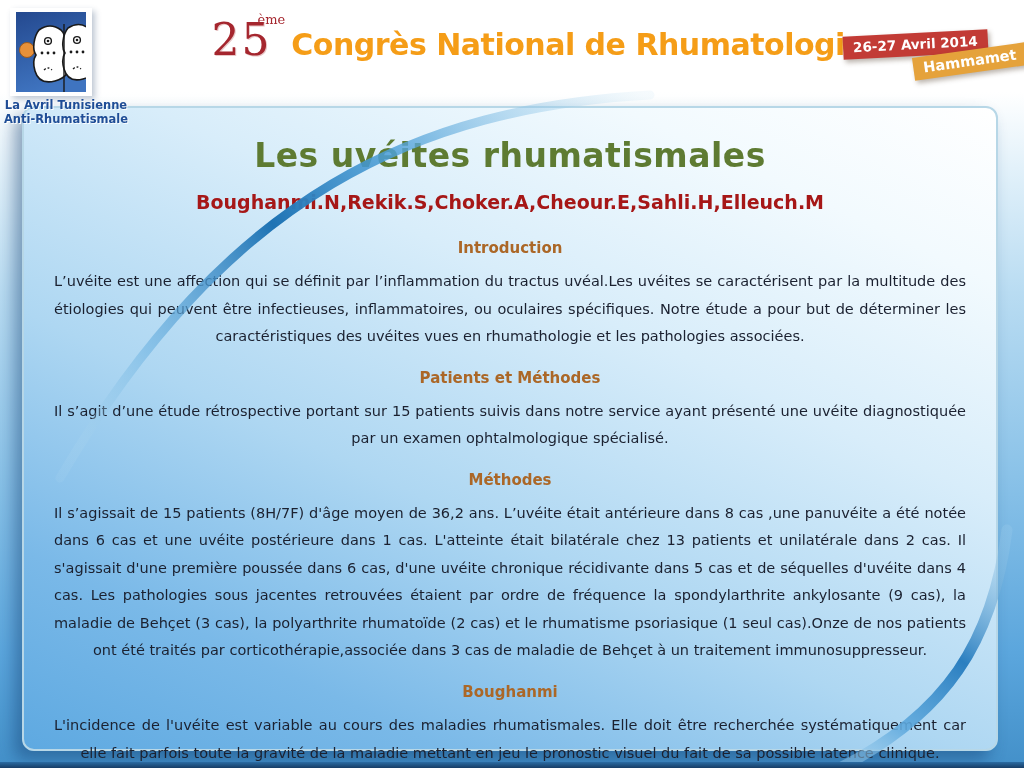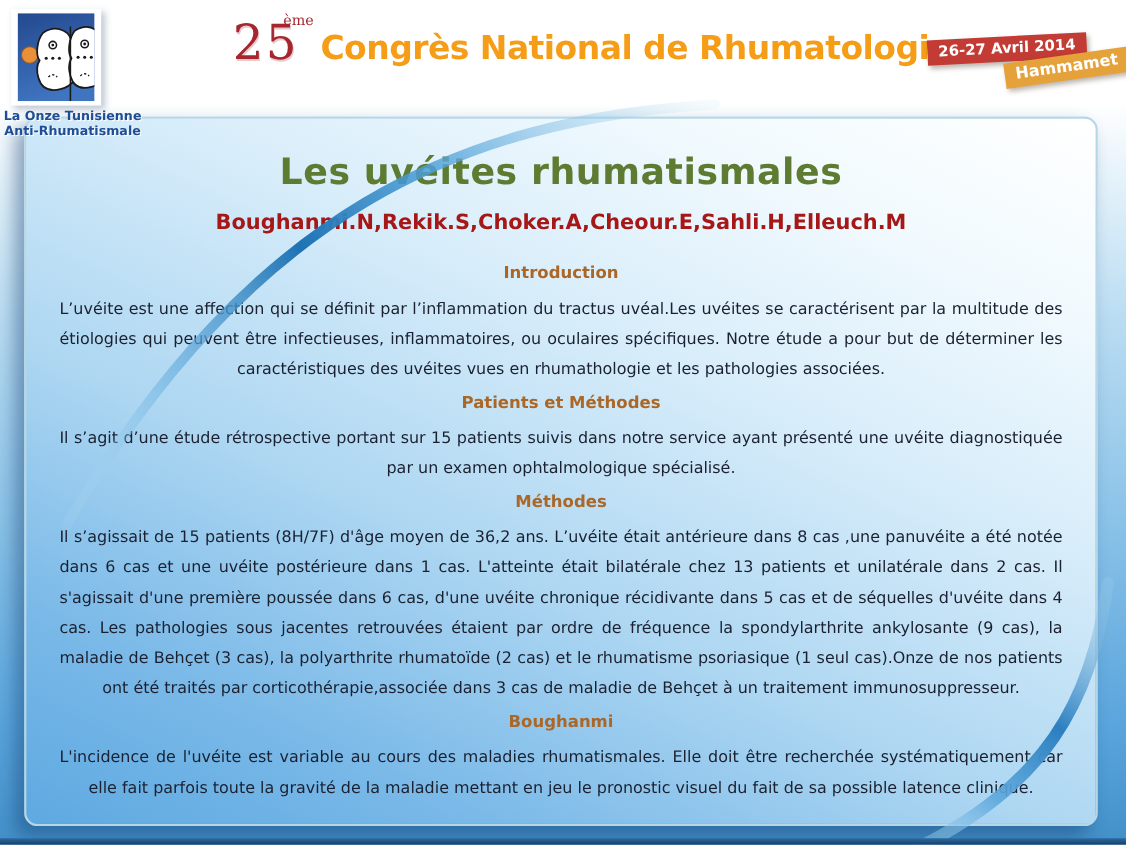--- a/index.html
+++ b/index.html
@@ -84,21 +84,21 @@
     text-align: center; color: #5e7b32; font-weight: bold;
     font-size: 33px; margin: 12px 0 16px;
     letter-spacing: 0.5px;
   }
   .authors {
     text-align: center; color: #a61717; font-weight: bold;
     font-size: 19px; margin: 0 0 26px;
   }
   .sec-heading {
     text-align: center; color: #ab6727; font-weight: bold;
-    font-size: 15px; margin: 6px 0 11px;
+    font-size: 15px; margin: 18px 0 11px;
   }
   .sec-body {
     color: #1b2130; font-size: 14.5px; line-height: 1.9;
     text-align: justify; text-align-last: center;
     padding: 0 2px;
   }
   
   .swoosh-layer {
     position: absolute; inset: 0; z-index: 4; pointer-events: none;
   }
@@ -190,21 +190,21 @@
           <circle cx="55" cy="40" r="1.4" fill="#1a1a1a"></circle>
           <circle cx="61" cy="40" r="1.4" fill="#1a1a1a"></circle>
           <circle cx="67" cy="40" r="1.4" fill="#1a1a1a"></circle>
           <path d="M57 57 q4 -4 8 0" fill="none" stroke="#1a1a1a" stroke-width="1.3" stroke-dasharray="2 2"></path>
         </g>
         <line x1="48" y1="12" x2="48" y2="80" stroke="#1a1a1a" stroke-width="1.4"></line>
       </g>
     </svg>
   </div>
   <div class="org-name">
-    <div>La Onze Tunisienne</div>
+    <div>La Avril Tunisienne</div>
     <div>Anti-Rhumatismale</div>
   </div>
 
   <div class="congress">
     <span class="num">25</span><sup class="ord">ème</sup><span class="ctitle">Congrès National de Rhumatologie</span>
   </div>
 
   <div class="banner date">26-27 Avril 2014</div>
   <div class="banner loc">Hammamet</div>
 

